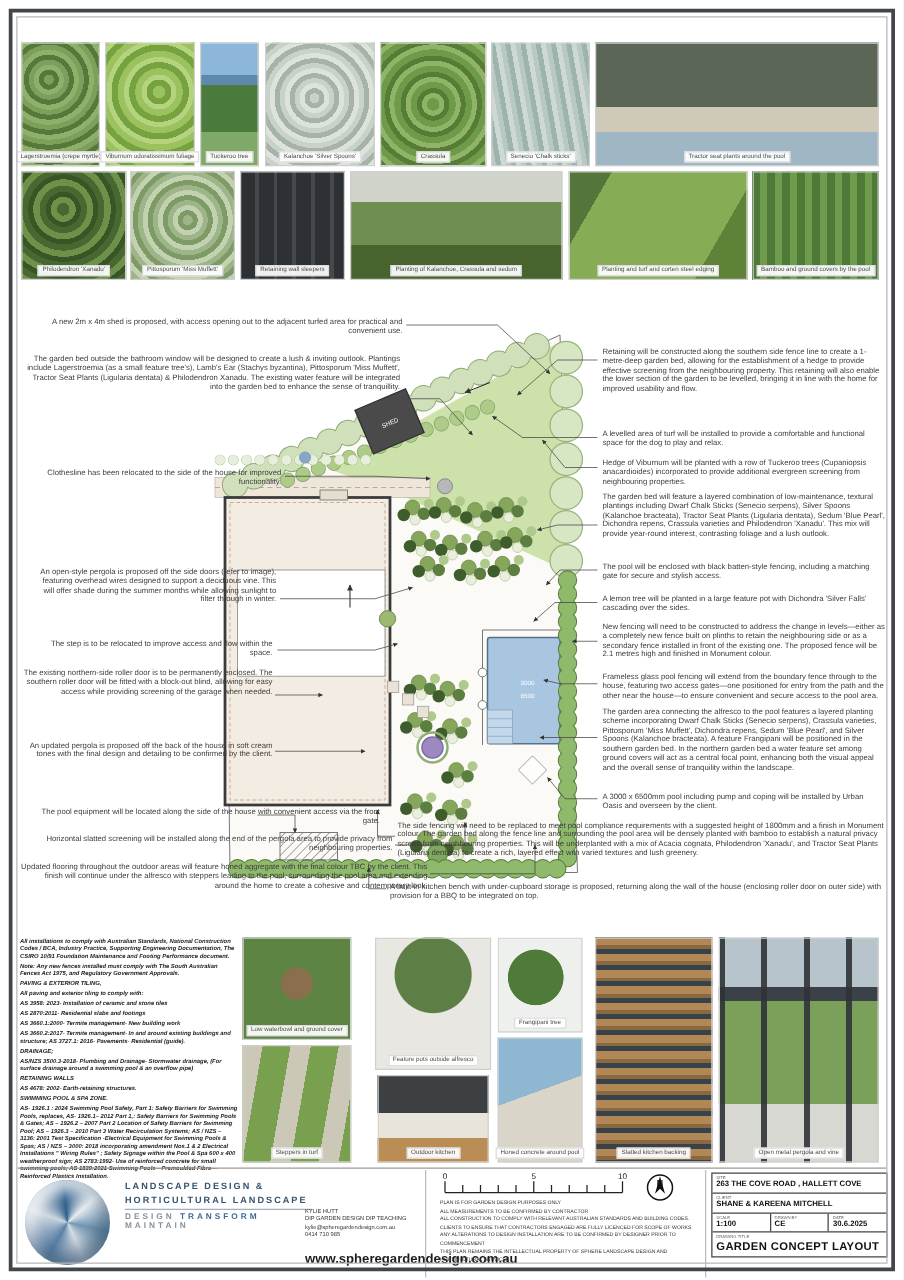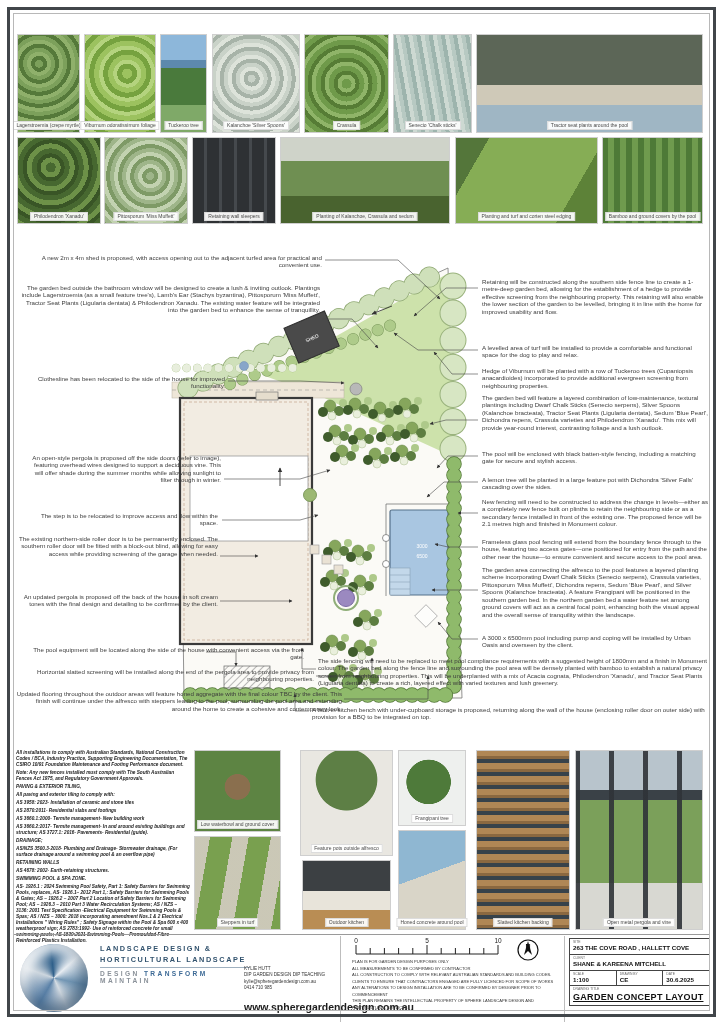--- a/index.html
+++ b/index.html
@@ -69,21 +69,21 @@
 
   .tblock{position:absolute;left:569px;top:938px;width:139px;border:1px solid #444;z-index:36;
       background:#fff;}
   .tb-row{border-bottom:1px solid #444;padding:1px 3px;}
   .tb-row:last-child{border-bottom:none;}
   .tb-label{font-size:3.4px;color:#666;text-transform:uppercase;line-height:1.2;}
   .tb-value{font-size:6.2px;color:#111;font-weight:bold;line-height:1.4;}
   .tb-cols{display:flex;border-bottom:1px solid #444;}
   .tb-cell{flex:1;padding:1px 3px;border-right:1px solid #444;}
   .tb-cell:last-child{border-right:none;}
-  .tb-title .tb-value{font-size:9px;letter-spacing:0.3px;text-decoration:underline;}
+  .tb-title .tb-value{font-size:9px;letter-spacing:0.3px;}
 </style>
 </head>
 <body>
 
 <div class="sheet">
   <div class="frame-outer"></div>
   <div class="frame-inner"></div>
 
   <div class="photo t-leaf1" style="left:17px;top:34px;width:63px;height:99px;">
       <span class="cap">Lagerstroemia (crepe myrtle)</span>

